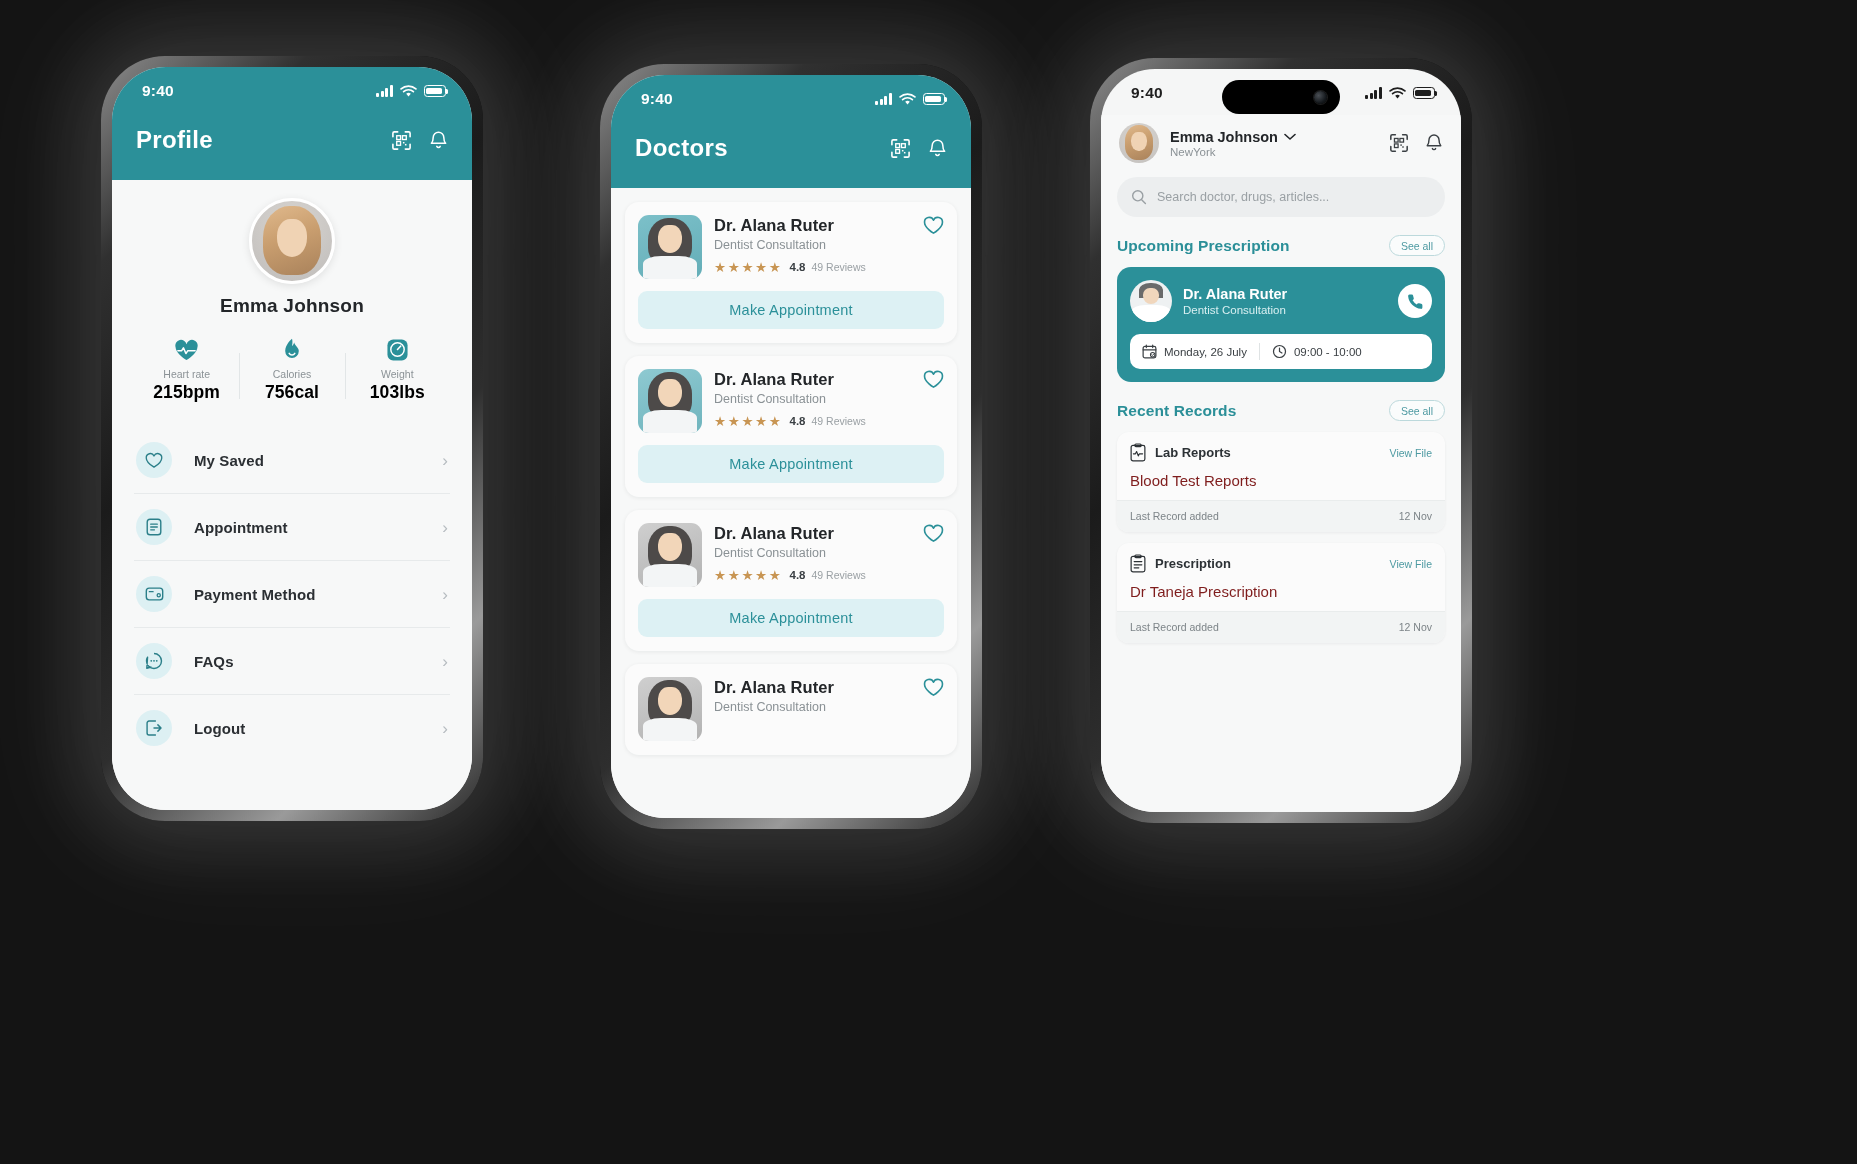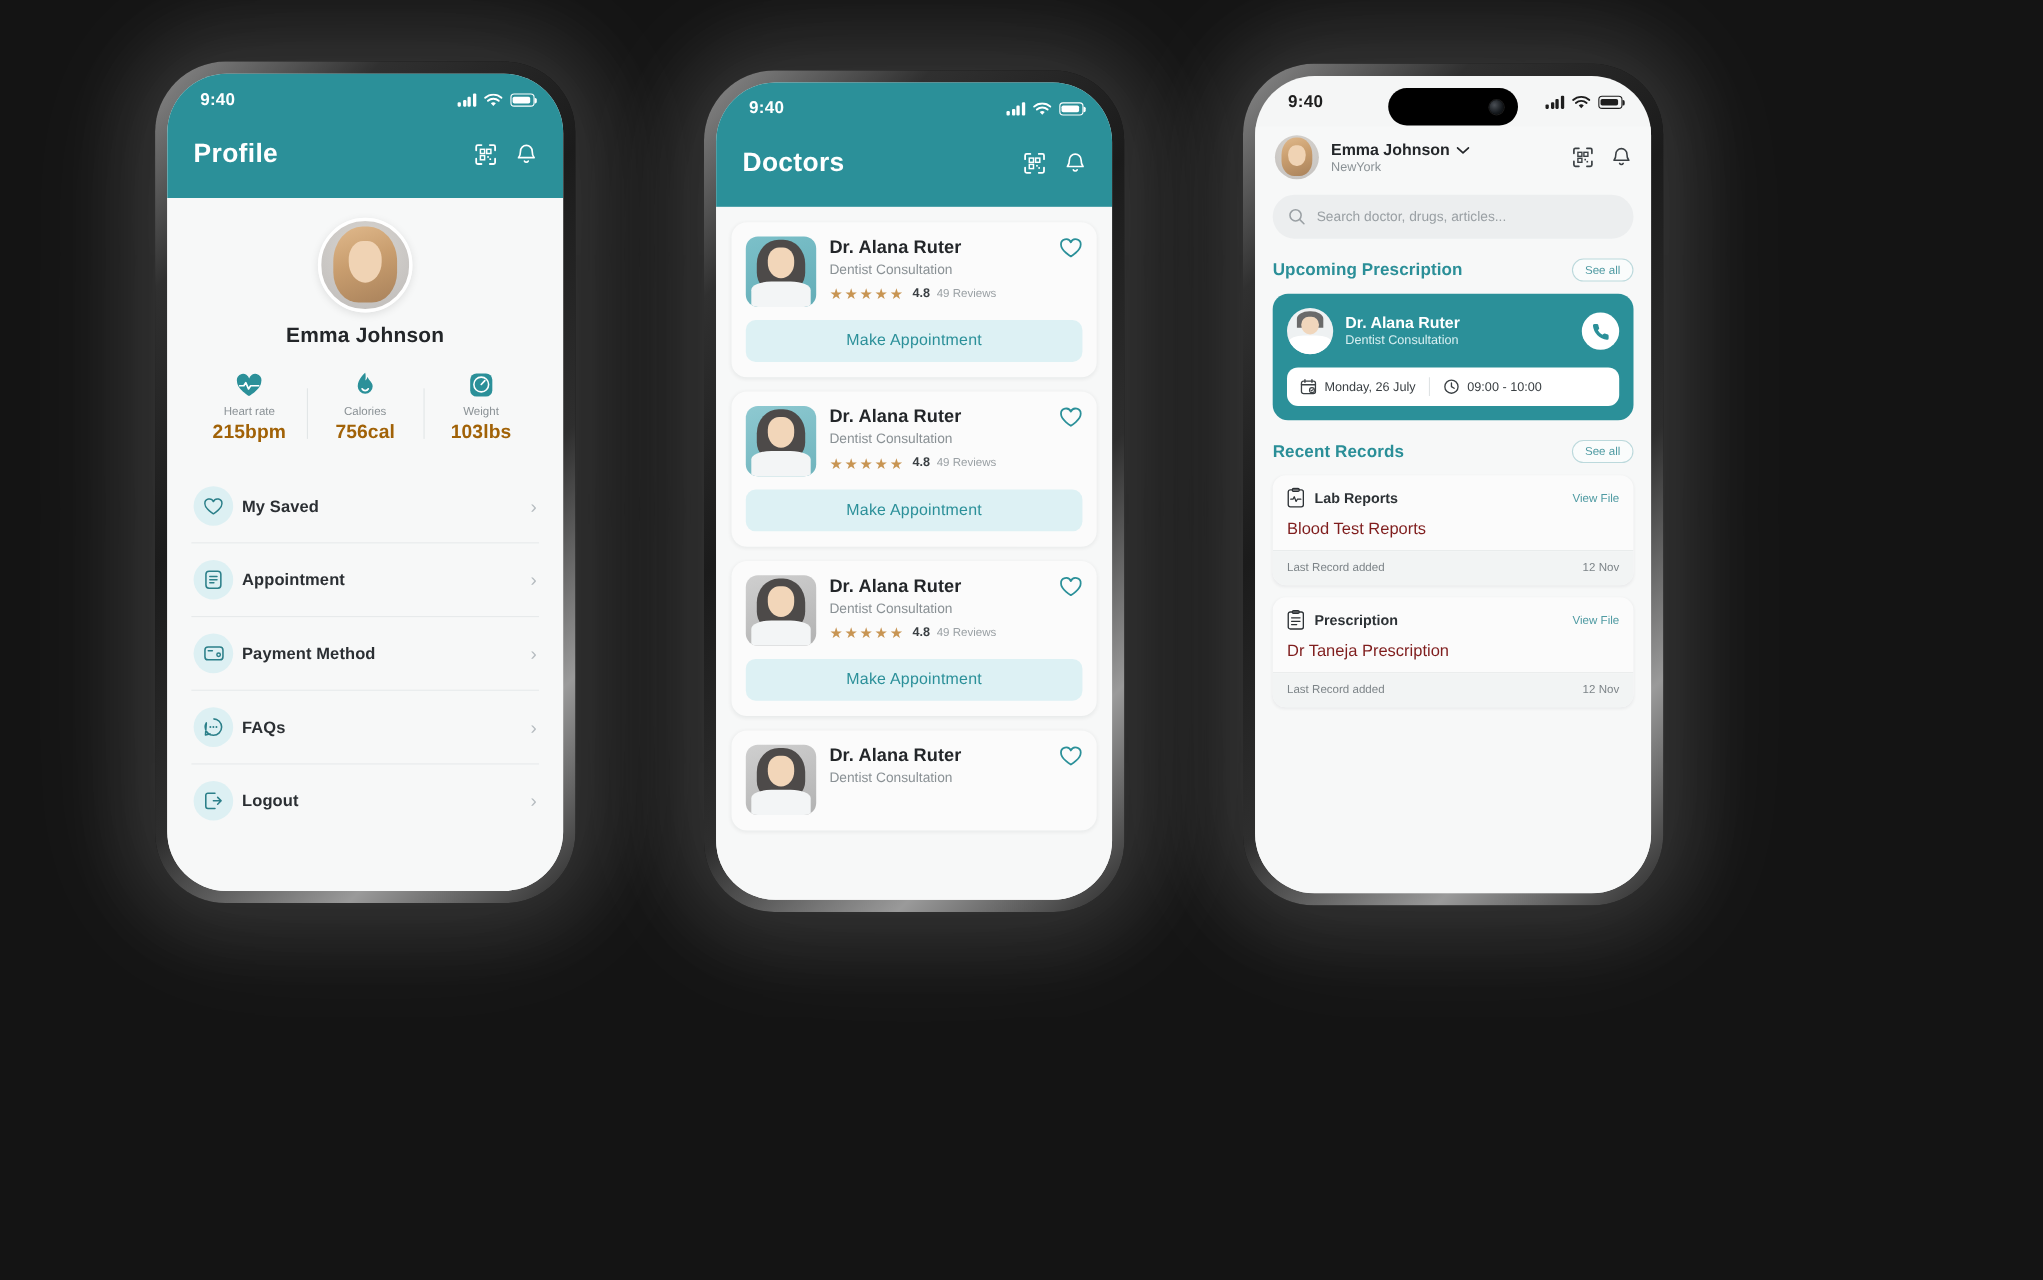--- a/index.html
+++ b/index.html
@@ -2,21 +2,21 @@
 <html><head>
 <meta charset="utf-8">
 <style>
   * { box-sizing: border-box; margin: 0; padding: 0; }
   html, body {
     width: 1857px; height: 1164px;
     background: #141414;
     font-family: "Liberation Sans", sans-serif;
     overflow: hidden;
   }
-  .stage { position: relative; width: 1545px; height: 1164px; background: #141414; margin-left: 40px; }
+  .stage { position: relative; width: 1545px; height: 1164px; background: #141414; }
 
   
   .phone {
     position: absolute;
     border-radius: 64px;
     background: linear-gradient(135deg,#8d8d8d 0%,#303030 18%,#1b1b1b 40%,#2e2e2e 62%,#9a9a9a 82%,#2a2a2a 100%);
     padding: 11px;
     box-shadow: 0 0 70px 24px rgba(255,255,255,0.11), 0 0 130px 40px rgba(255,255,255,0.05);
   }
   .phone-inner {
@@ -81,24 +81,24 @@
        border-radius: 46% 46% 40% 40%; }
   .avatar-big .face { position:absolute; left:31%; top:22%; width:38%; height:48%;
        background:#f0d3b4; border-radius: 44% 44% 50% 50%; }
   .profile-name { text-align:center; font-size:19px; font-weight:700; color:#232629; margin-top:11px; letter-spacing:.2px;}
 
   .stats { display:flex; margin: 20px 22px 0; }
   .stat { flex:1; text-align:center; position:relative; padding: 0 4px;}
   .stat + .stat::before { content:""; position:absolute; left:0; top:16px; bottom:4px; width:1px; background:#e2e6e7; }
   .stat-icon { height:26px; display:flex; align-items:center; justify-content:center; color:#2b9099; }
   .stat-label { font-size:10.5px; color:#8b9296; margin-top:5px; }
-  .stat-value { font-size:17.5px; font-weight:700; color:#a16207; margin-top:2px; letter-spacing:.1px;}
+  .stat-value { font-size:17.5px; font-weight:700; color:#000000; margin-top:2px; letter-spacing:.1px;}
 
   .menu { margin: 24px 22px 0; flex:1; }
-  .menu-item { display:flex; align-items:center; gap:8px; padding: 15px 2px; border-bottom: 1px solid #e7eaeb; }
+  .menu-item { display:flex; align-items:center; gap:22px; padding: 15px 2px; border-bottom: 1px solid #e7eaeb; }
   .menu-item:last-child { border-bottom: none; }
   .menu-ico { width:36px; height:36px; border-radius:50%; background:#ddf0f3;
               display:flex; align-items:center; justify-content:center; color:#2b7f89; flex:none; }
   .menu-label { flex:1; font-size:15px; font-weight:700; color:#2b2f33; letter-spacing:.1px; }
   .chev { color:#b6bcc0; font-size:17px; line-height:1; }
 
   
   .doc-list { background:#f7f8f8; height: calc(100% - 46px); display:flex; flex-direction:column; overflow:hidden;}
   .doc-scroll { flex:1; padding: 14px 14px 0; overflow:hidden; }
   .doc-card { background:#fbfbfb; border-radius:14px; padding: 13px 13px 14px; margin-bottom:13px;

